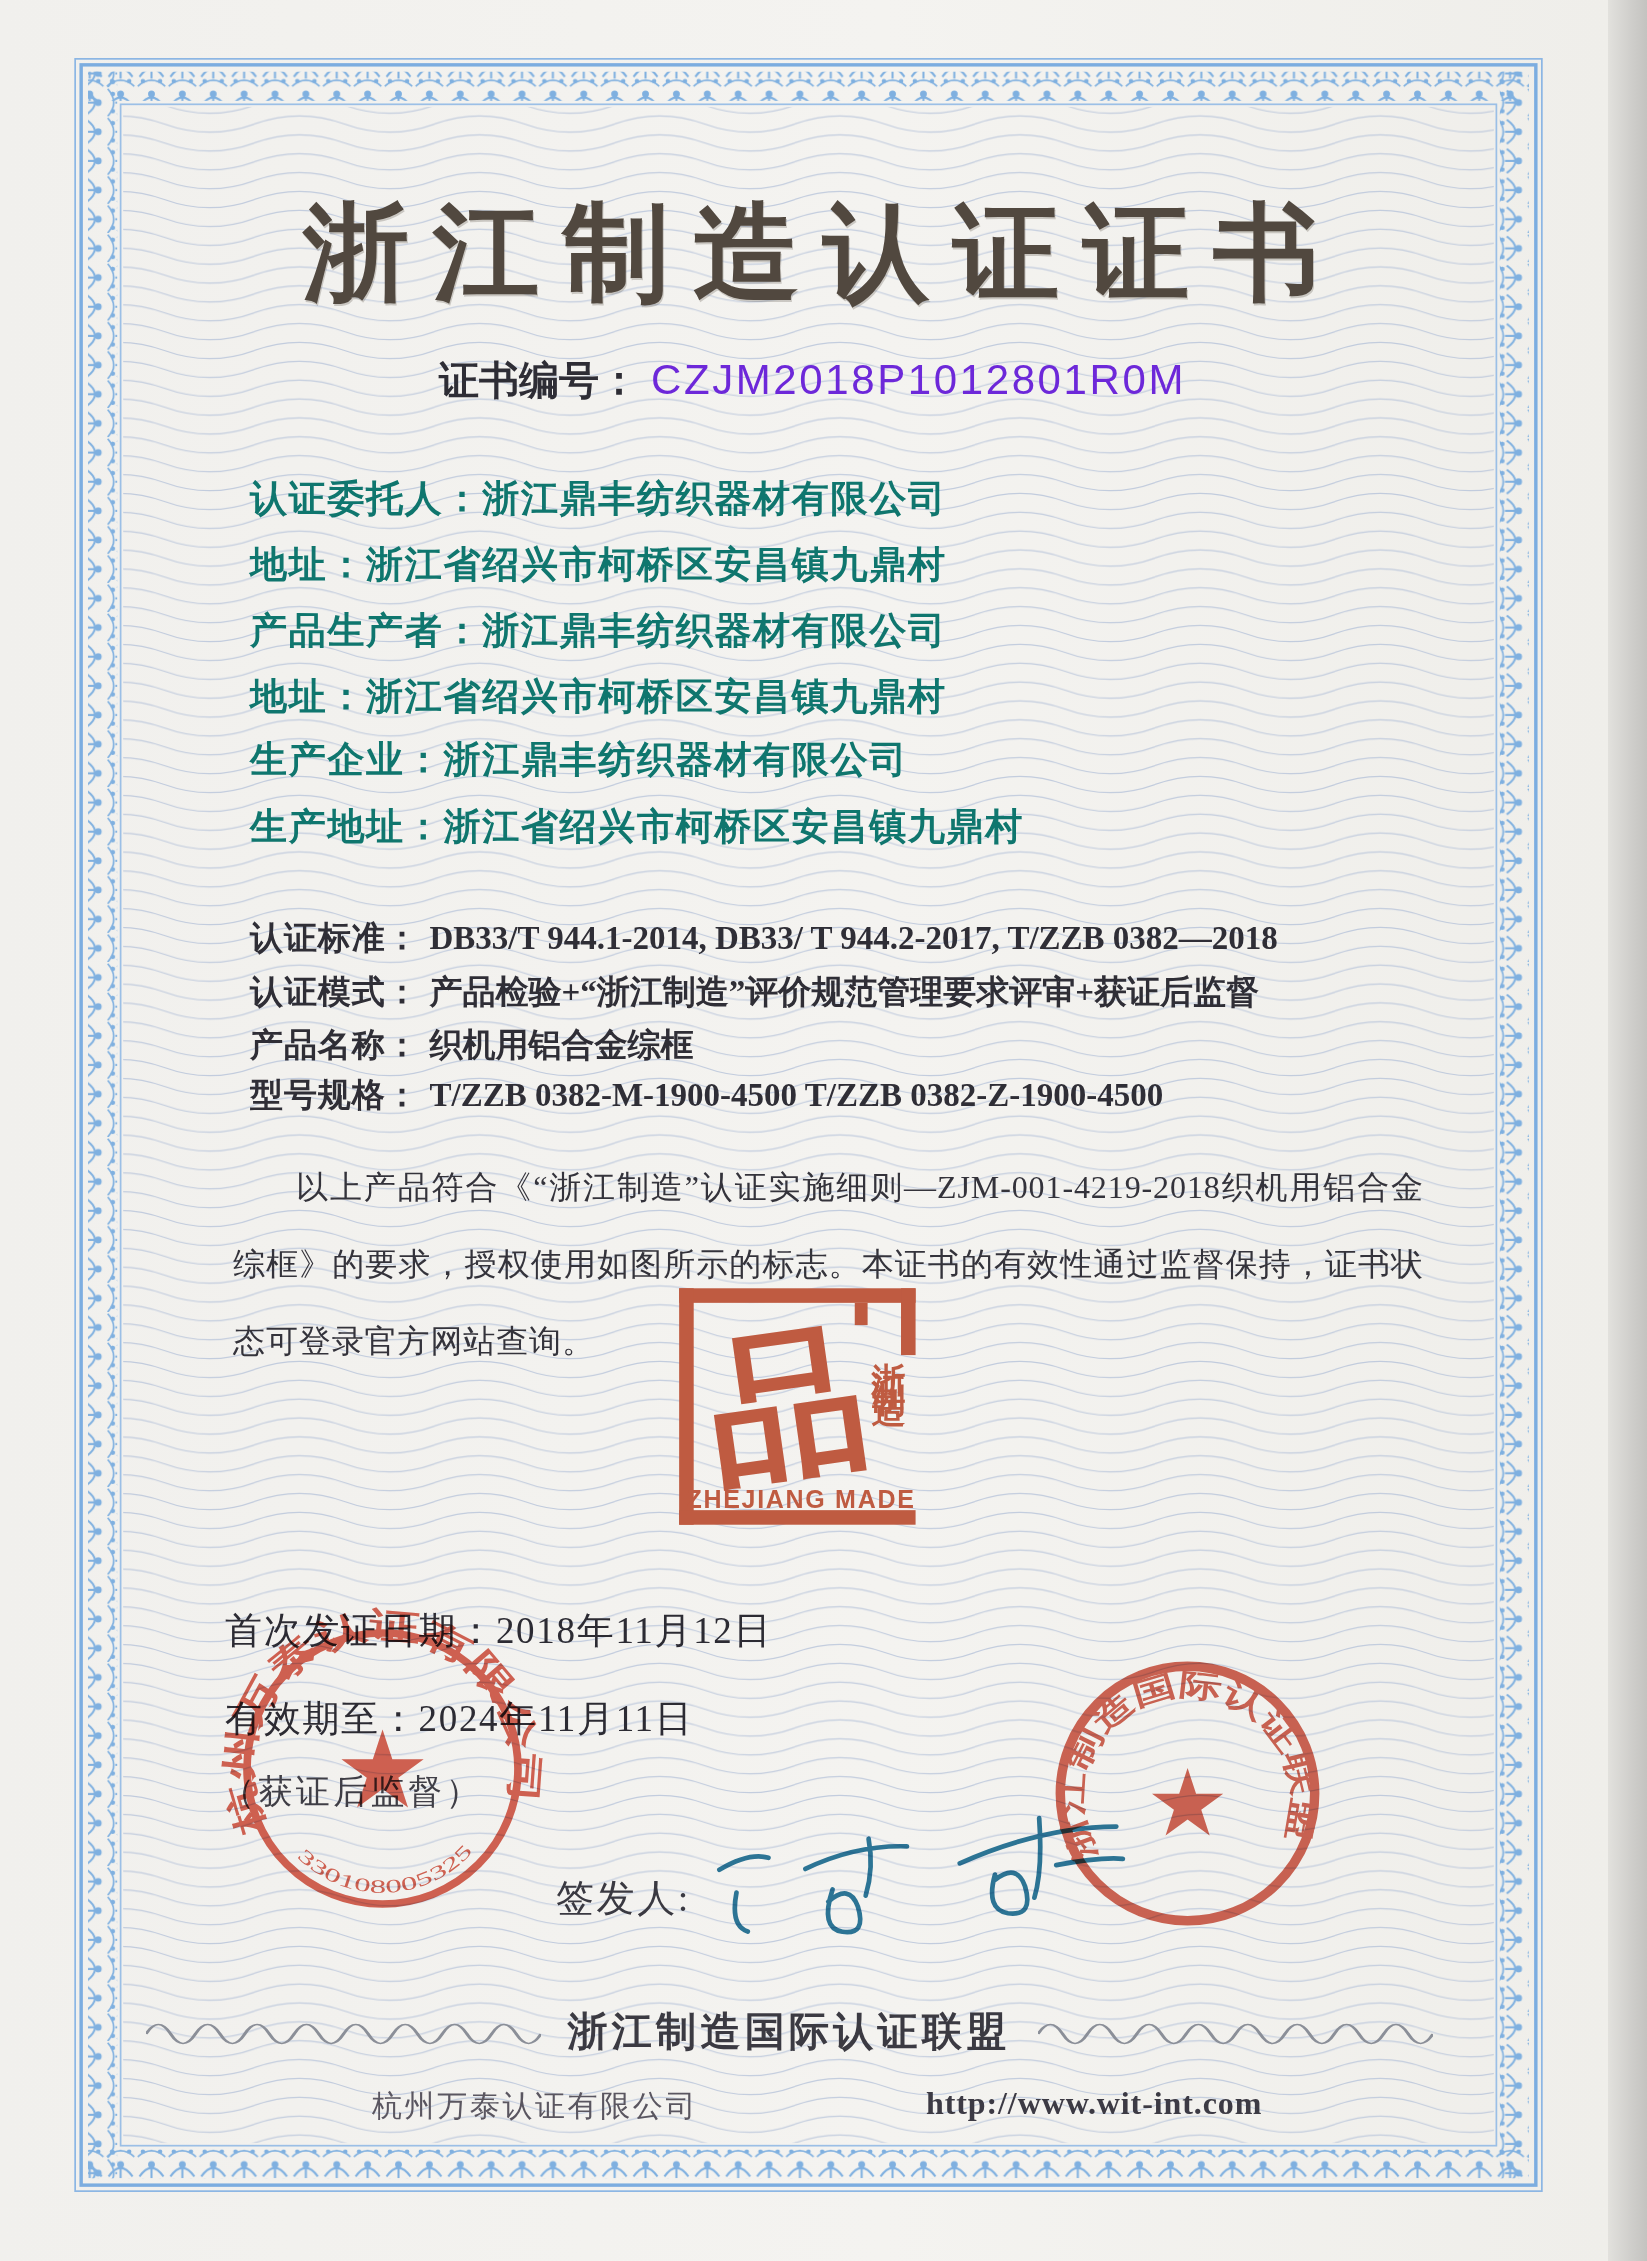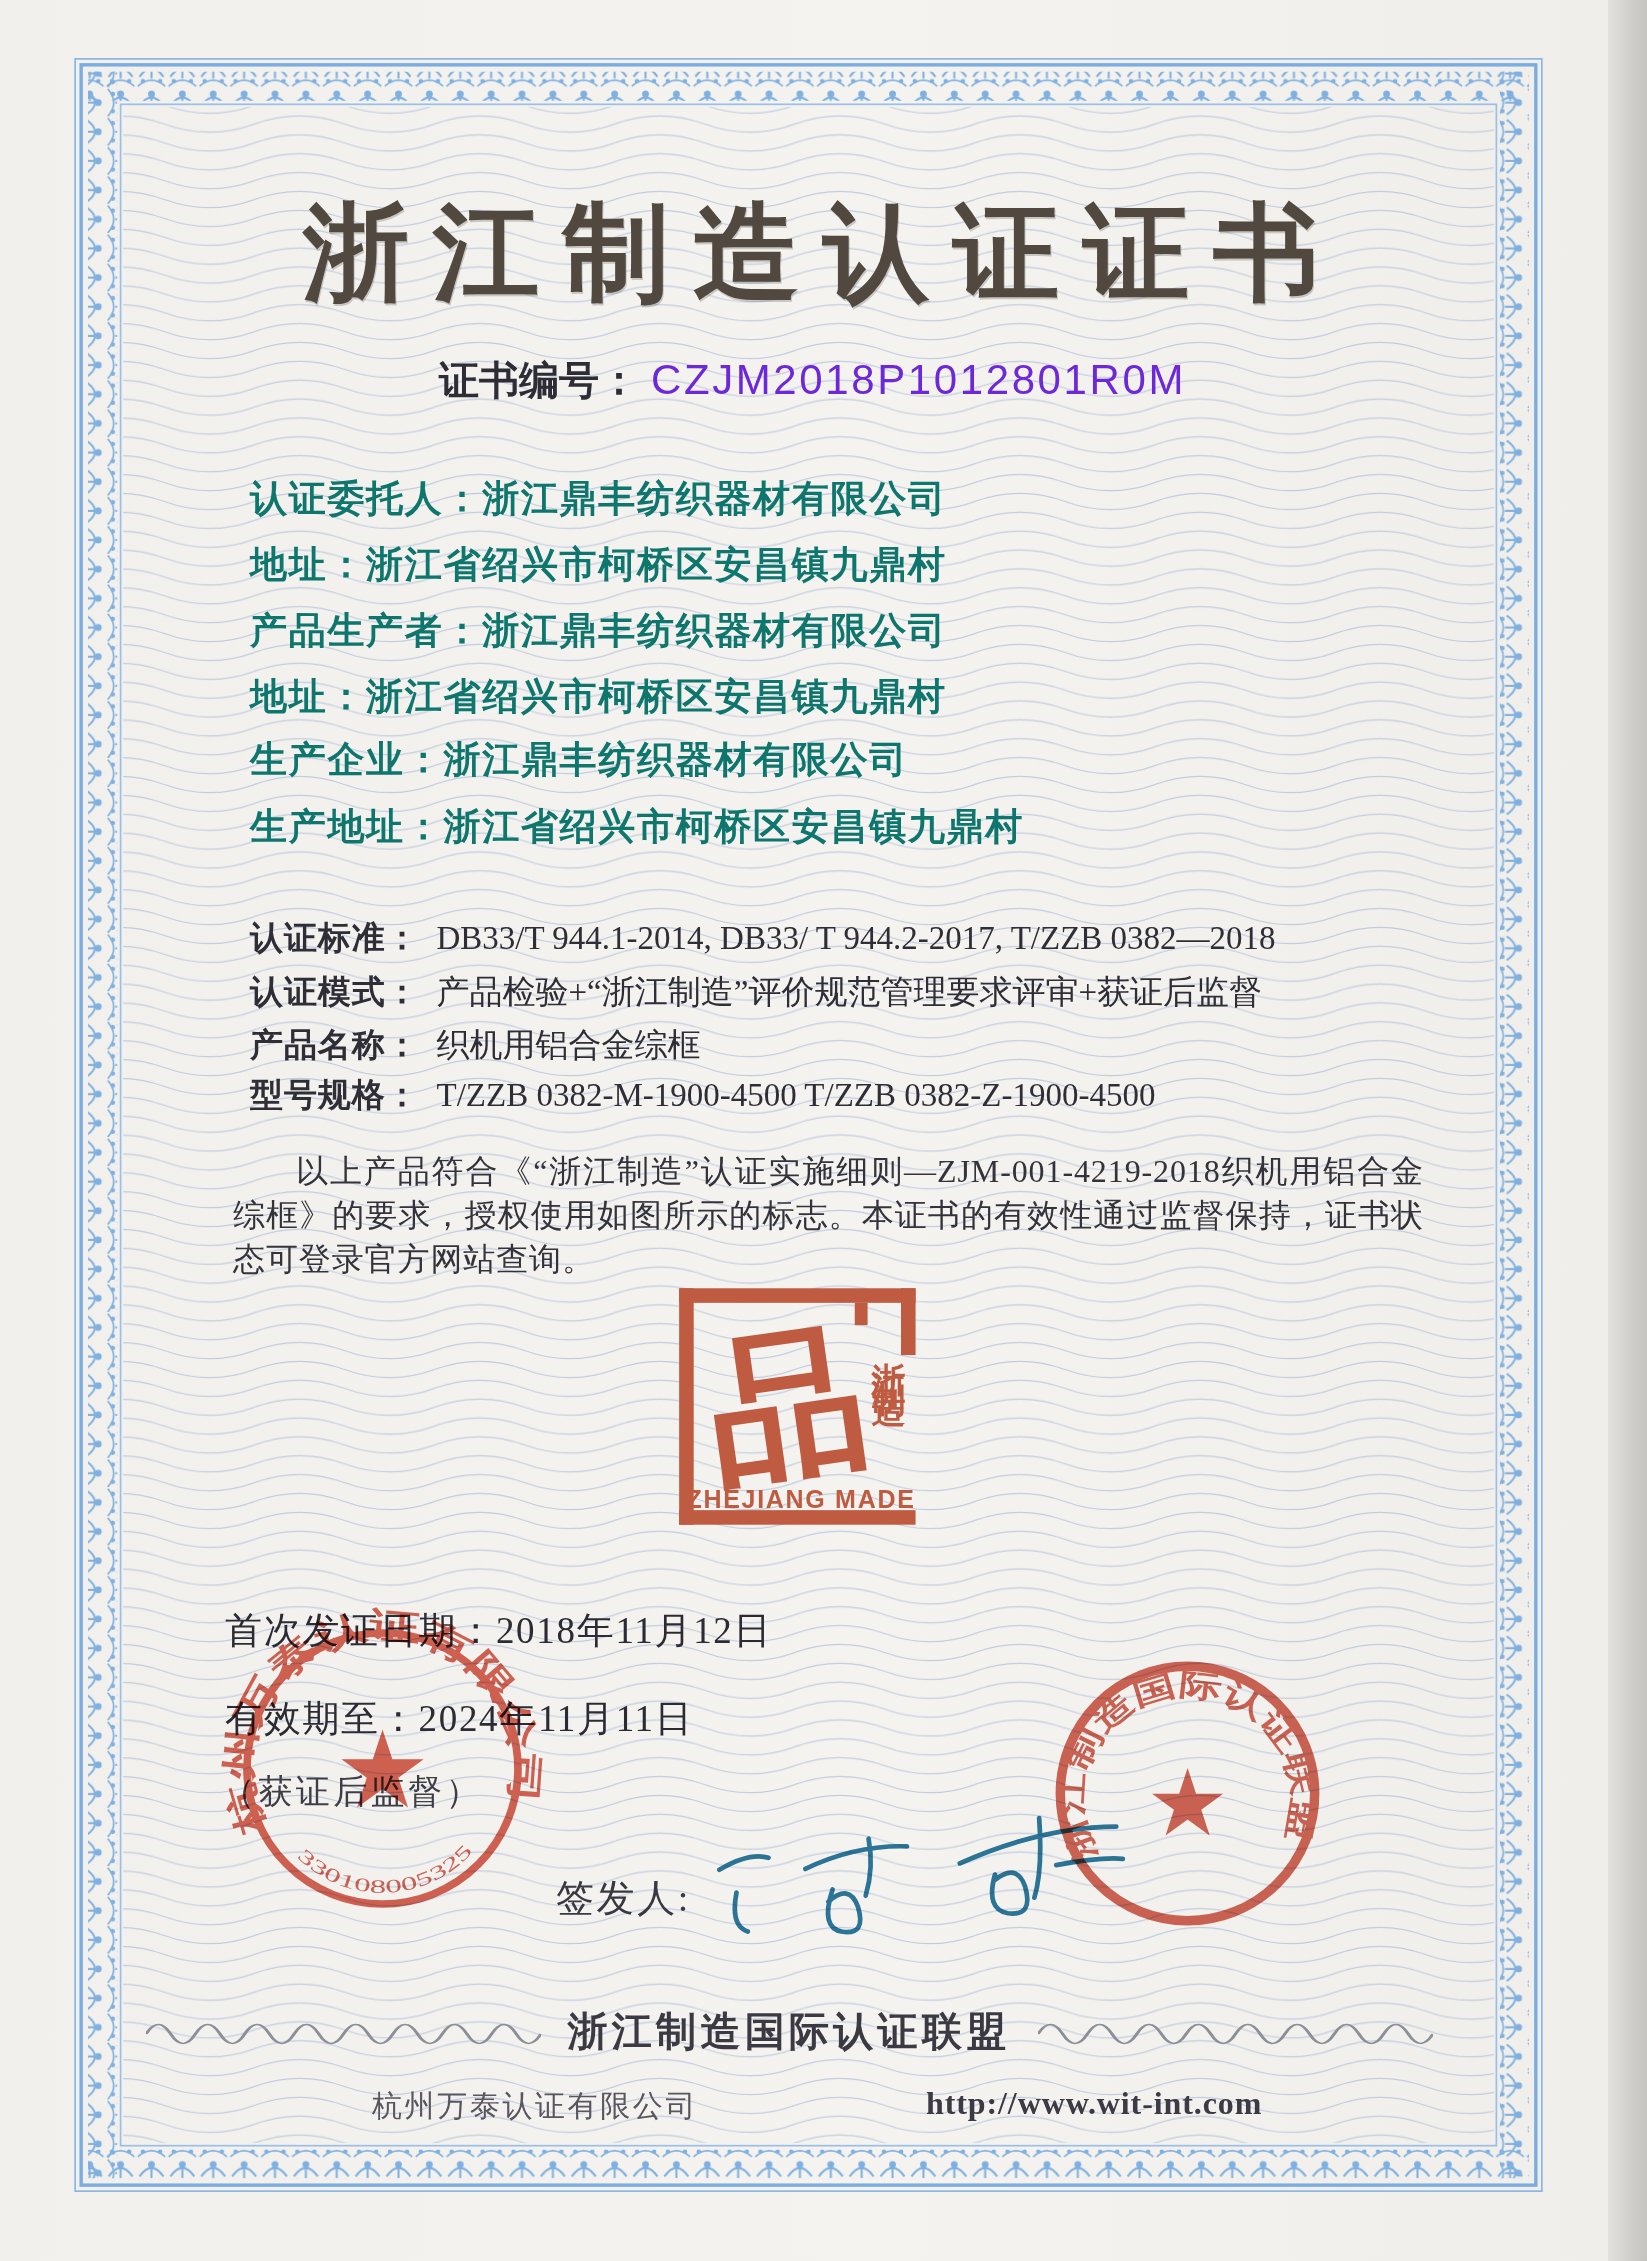--- a/index.html
+++ b/index.html
@@ -13,22 +13,22 @@
   .abs{position:absolute;white-space:nowrap;}
   .title{left:34px;top:182px;width:1578px;text-align:center;font-size:106px;font-weight:700;
          color:#51483f;letter-spacing:24px;text-shadow:0.9px 1.7px 0 rgba(80,70,60,.25);}
   .certno{left:439px;top:353px;font-size:40px;}
   .certno .lbl{font-weight:700;color:#2e2d35;}
   .certno .val{font-family:"Liberation Sans","DejaVu Sans",sans-serif;font-weight:500;
          color:#6d28d9;letter-spacing:2.6px;margin-left:12px;font-size:42px;}
   .field{left:250px;font-size:37px;font-weight:700;color:#0f766e;letter-spacing:1.7px;}
   .std{left:250px;font-size:33px;color:#2f2e36;}
   .std .lbl{font-weight:700;letter-spacing:0.9px;}
-  .std .val{font-weight:400;margin-left:17px;}
-  .para{left:233px;top:1149px;width:1191px;font-size:32px;line-height:44px;color:#34333b;
+  .std .val{font-weight:700;margin-left:10px;}
+  .para{left:233px;top:1149px;width:1191px;font-size:32px;line-height:77px;color:#34333b;
         text-align:justify;text-indent:63px;white-space:normal;letter-spacing:0.9px;}
   .date-line{left:225px;font-size:37px;color:#2c2b33;letter-spacing:1.7px;}
   .org-note{left:221px;top:1769px;font-size:34px;color:#3f3e46;letter-spacing:3.4px;}
   .signer{left:556px;top:1873px;font-size:38px;color:#3a3941;letter-spacing:2.6px;}
   .logo-side{left:865px;top:1335px;writing-mode:vertical-rl;text-orientation:upright;
         font-size:34px;font-weight:700;color:#bf5b41;letter-spacing:10.3px;}
   .logo-caption{left:686px;top:1485px;width:230px;text-align:center;font-size:25px;font-weight:700;
         color:#bf5b41;letter-spacing:1.7px;font-family:"Liberation Sans","DejaVu Sans",sans-serif;}
   .banner-text{left:549px;top:2004px;width:480px;text-align:center;font-size:40px;font-weight:700;
         color:#3b3a42;letter-spacing:4.3px;}

